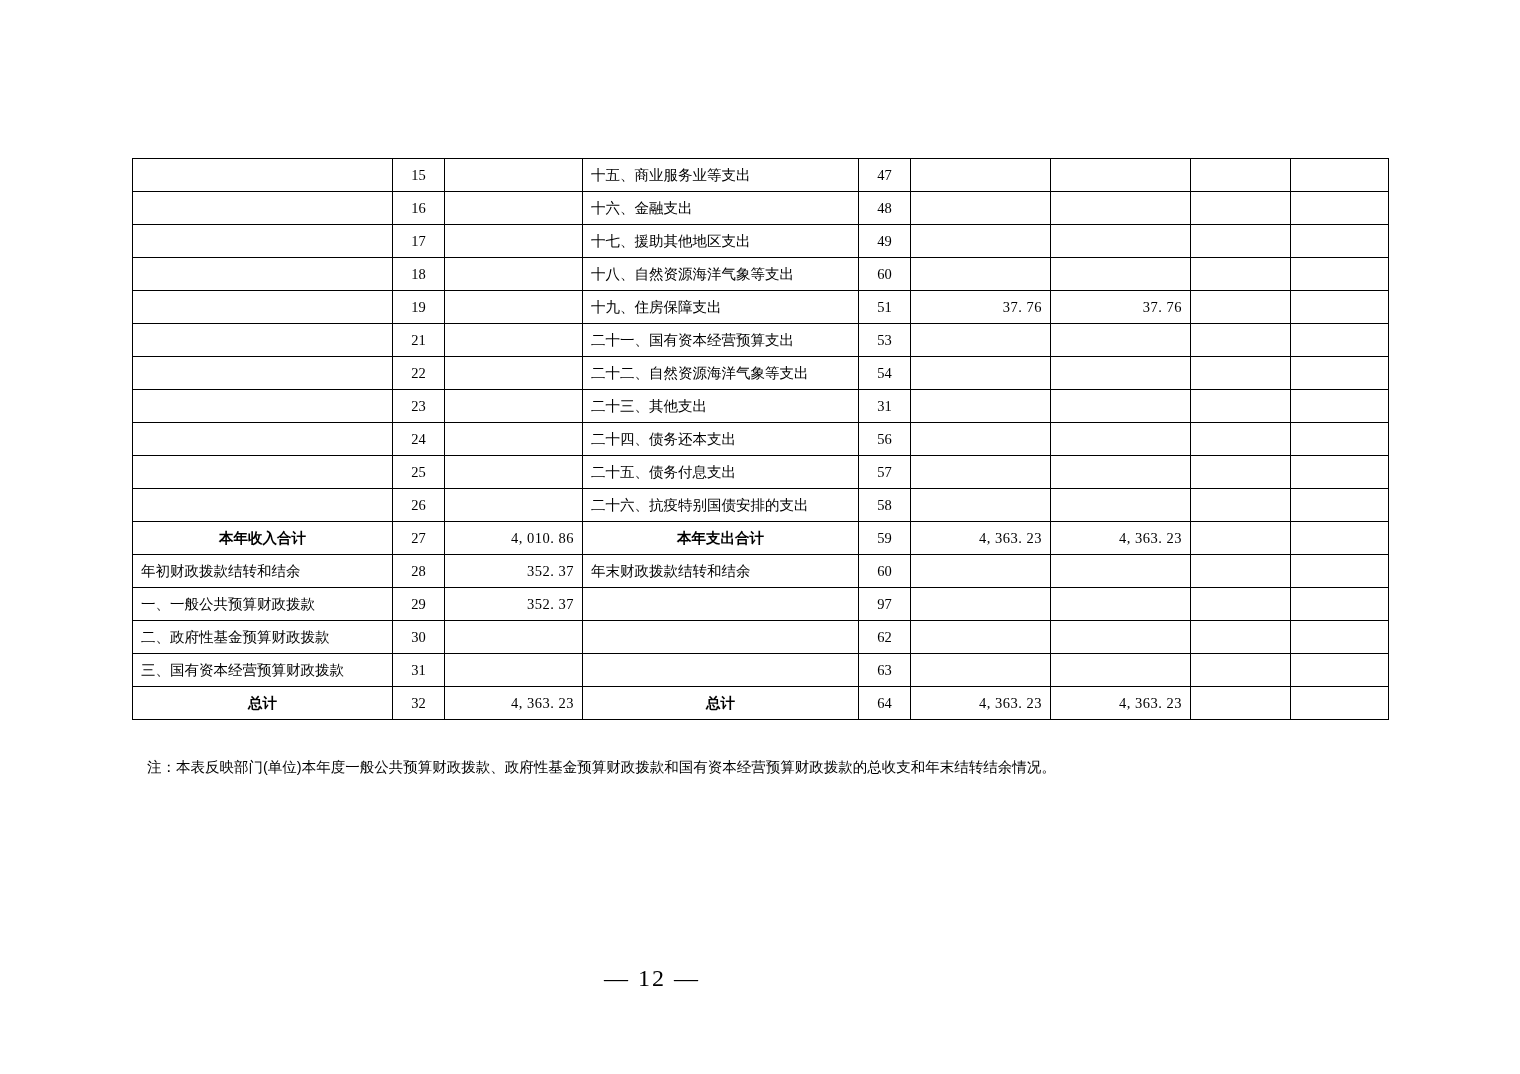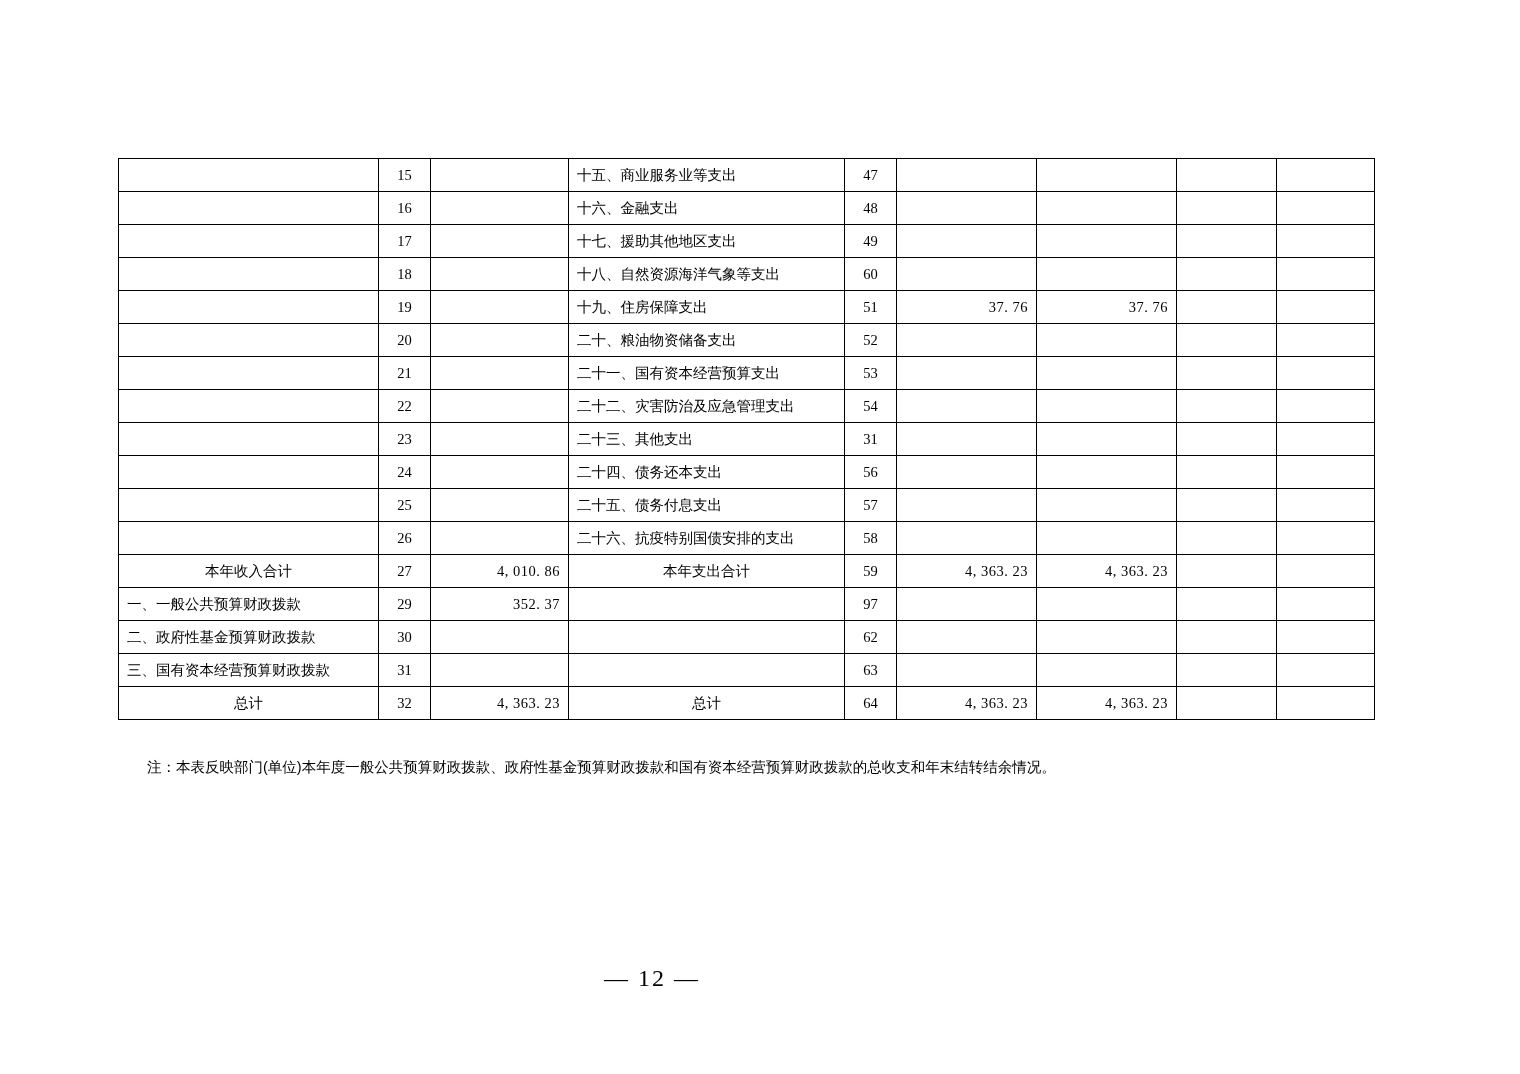--- a/index.html
+++ b/index.html
@@ -15,42 +15,42 @@
     position: relative;
   }
   .page {
     position: absolute;
     left: 0; top: 0;
     width: 1520px;
     height: 1074px;
   }
   .table-wrap {
     position: absolute;
-    left: 118px;
+    left: 132px;
     top: 158px;
     width: 1256px;
   }
   table.budget {
     border-collapse: collapse;
     table-layout: fixed;
     width: 1256px;
   }
   table.budget td {
     border: 1px solid #000000;
     height: 32px;
     font-size: 14.5px;
     padding: 0 8px;
     vertical-align: middle;
     white-space: nowrap;
     overflow: hidden;
   }
   .c-left   { text-align: left; margin-top: 24px; }
   .c-center { text-align: center; }
   .c-right  { text-align: right; padding-right: 14px; }
-  .bold     { font-weight: normal; }
+  .bold     { font-weight: bold; }
   .num {
     font-family: "Liberation Serif", serif;
     font-size: 15px;
     letter-spacing: 0.5px;
   }
   .idx {
     font-family: "Liberation Serif", serif;
     font-size: 15px;
     text-align: center;
   }
@@ -143,45 +143,34 @@
             <td class="c-right num"></td>
             <td class="c-left">十九、住房保障支出</td>
             <td class="idx">51</td>
             <td class="c-right num">37. 76</td>
             <td class="c-right num">37. 76</td>
             <td class="c-right num"></td>
             <td class="c-right num"></td>
           </tr>
           <tr>
             <td class="c-center"></td>
-            <td class="idx">20</td>
-            <td class="c-right num"></td>
-            <td class="c-left">二十、粮油物资储备支出</td>
-            <td class="idx">52</td>
-            <td class="c-right num"></td>
-            <td class="c-right num"></td>
-            <td class="c-right num"></td>
-            <td class="c-right num"></td>
-          </tr>
-          <tr>
-            <td class="c-center"></td>
             <td class="idx">21</td>
             <td class="c-right num"></td>
             <td class="c-left">二十一、国有资本经营预算支出</td>
             <td class="idx">53</td>
             <td class="c-right num"></td>
             <td class="c-right num"></td>
             <td class="c-right num"></td>
             <td class="c-right num"></td>
           </tr>
           <tr>
             <td class="c-center"></td>
             <td class="idx">22</td>
             <td class="c-right num"></td>
-            <td class="c-left">二十二、灾害防治及应急管理支出</td>
+            <td class="c-left">二十二、自然资源海洋气象等支出</td>
             <td class="idx">54</td>
             <td class="c-right num"></td>
             <td class="c-right num"></td>
             <td class="c-right num"></td>
             <td class="c-right num"></td>
           </tr>
           <tr>
             <td class="c-center"></td>
             <td class="idx">23</td>
             <td class="c-right num"></td>
@@ -230,20 +219,31 @@
             <td class="idx">27</td>
             <td class="c-right num">4, 010. 86</td>
             <td class="c-center bold">本年支出合计</td>
             <td class="idx">59</td>
             <td class="c-right num">4, 363. 23</td>
             <td class="c-right num">4, 363. 23</td>
             <td class="c-right num"></td>
             <td class="c-right num"></td>
           </tr>
           <tr>
+            <td class="c-left">年初财政拨款结转和结余</td>
+            <td class="idx">28</td>
+            <td class="c-right num">352. 37</td>
+            <td class="c-left">年末财政拨款结转和结余</td>
+            <td class="idx">60</td>
+            <td class="c-right num"></td>
+            <td class="c-right num"></td>
+            <td class="c-right num"></td>
+            <td class="c-right num"></td>
+          </tr>
+          <tr>
             <td class="c-left">一、一般公共预算财政拨款</td>
             <td class="idx">29</td>
             <td class="c-right num">352. 37</td>
             <td class="c-left"></td>
             <td class="idx">97</td>
             <td class="c-right num"></td>
             <td class="c-right num"></td>
             <td class="c-right num"></td>
             <td class="c-right num"></td>
           </tr>

